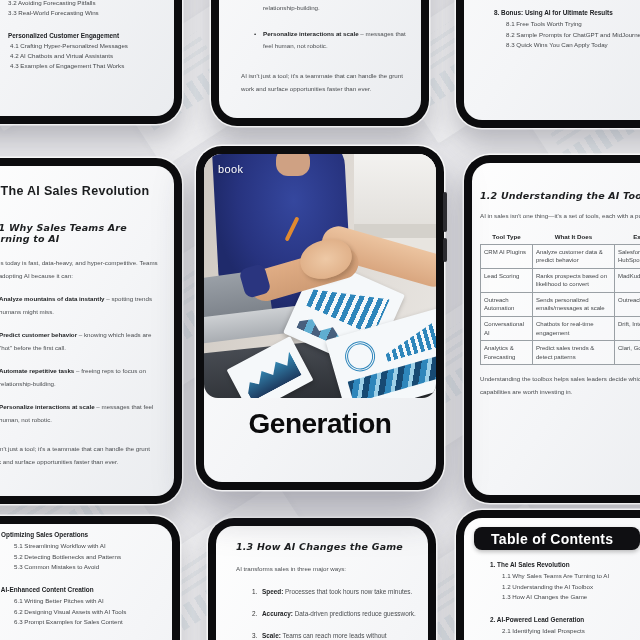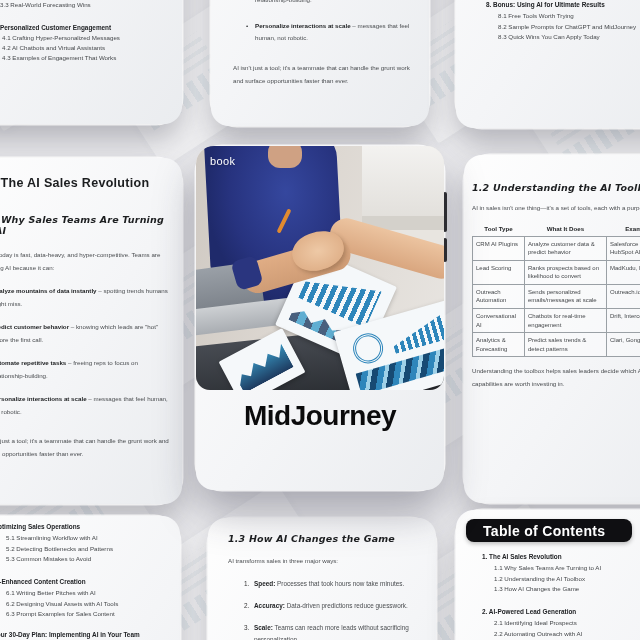--- a/index.html
+++ b/index.html
@@ -10,21 +10,21 @@
   
   .thumb { position:absolute; width:170px; height:110px; background:#f6f7f8; border-radius:3px;
            transform:rotate(-33deg); opacity:.6; box-shadow:0 2px 10px rgba(90,100,110,.08); z-index:0; }
   .thumb .marks { position:absolute; left:12px; top:14px; right:12px; height:60px;
            background:
              repeating-linear-gradient(90deg, #d9e2e7 0 7px, transparent 7px 13px) 0 38px / 120px 22px no-repeat,
              repeating-linear-gradient(0deg, #e3e9ec 0 4px, transparent 4px 10px) 0 0 / 90px 30px no-repeat;
            opacity:.8; }
 
   
-  .tablet { position:absolute; background:#0c0c0e; border-radius:26px; z-index:1;
+  .tablet { position:absolute; background:#0c0c0e; border-radius:26px; padding:8px; z-index:1;
             box-shadow:0 0 0 1.5px rgba(255,255,255,.75), 0 16px 28px rgba(45,45,62,.28); }
   .screen { position:relative; width:100%; height:100%; border-radius:18px; overflow:hidden;
             background:linear-gradient(125deg,#fefefe 0%,#f4f5f7 55%,#eaecef 100%); color:#3a3a3a; }
 
   .t-tl { left:-64px;  top:-266px; width:246px; height:390px; }
   .t-tc { left:211px;  top:-264px; width:218px; height:390px; }
   .t-tr { left:456px;  top:-262px; width:246px; height:390px; }
   .t-ml { left:-46px;  top:158px;  width:228px; height:346px; }
   .t-c  { left:196px;  top:146px;  width:248px; height:344px; z-index:2;
           box-shadow:0 0 0 1.5px rgba(255,255,255,.8), 0 22px 40px rgba(40,40,60,.35); }
@@ -239,21 +239,21 @@
         </div>
         <div class="paper p3">
           <div class="wave"></div>
         </div>
         <div class="arm-r"></div>
         <div class="arm-l"></div>
         <div class="cuff"></div>
         <div class="hands"></div>
       </div>
       <div class="cover-title">
-        <div class="ct-line ct-sans">MidJourney</div>
+        <div class="ct-line ct-sans">Generation</div>
       </div>
     </div>
   </div>
 
   <div class="tablet t-mr">
     <div class="screen">
       <div class="content" style="left:8px; top:27px; right:4px;">
         <div class="sec-head">1.2 Understanding the AI Toolbox</div>
         <div class="body-txt" style="margin-top:9px;">AI in sales isn't one thing—it's a set of tools, each with a purpose:</div>
         <table class="tool">

